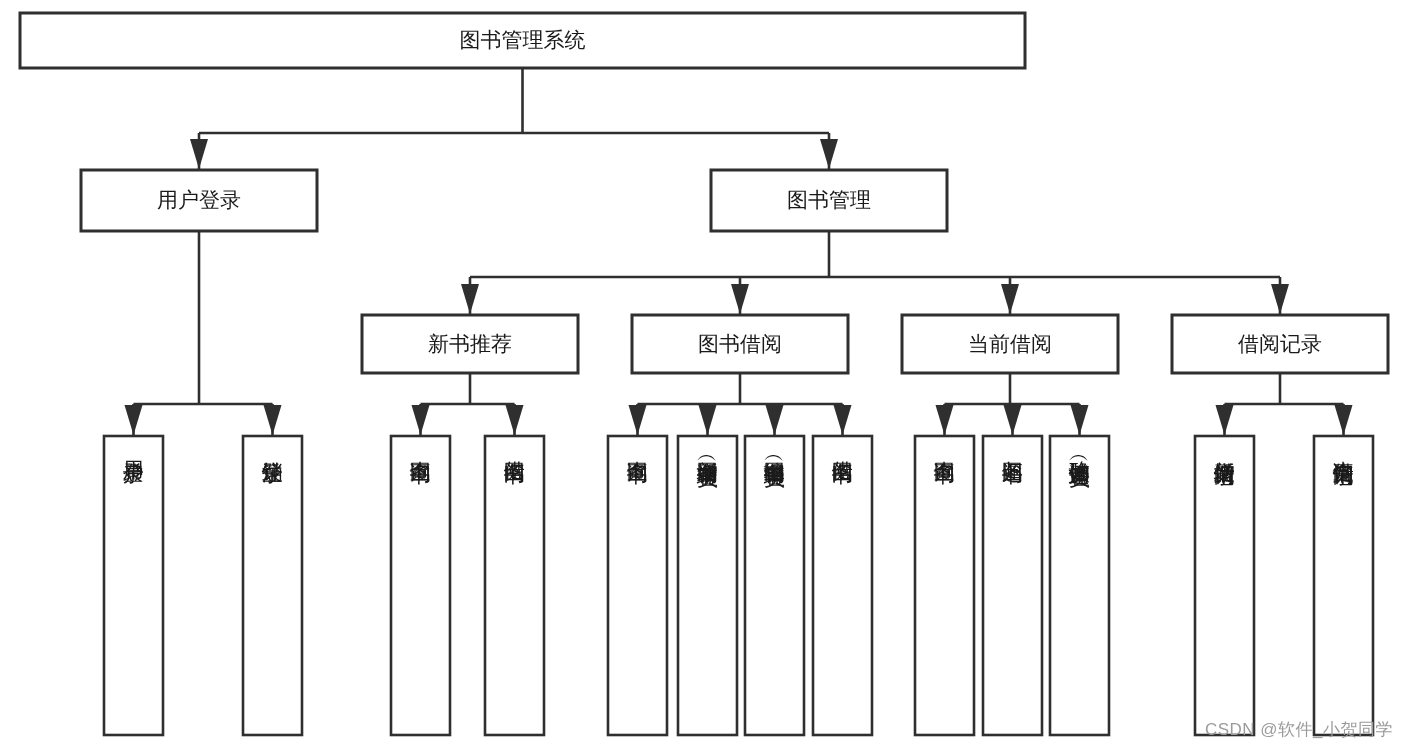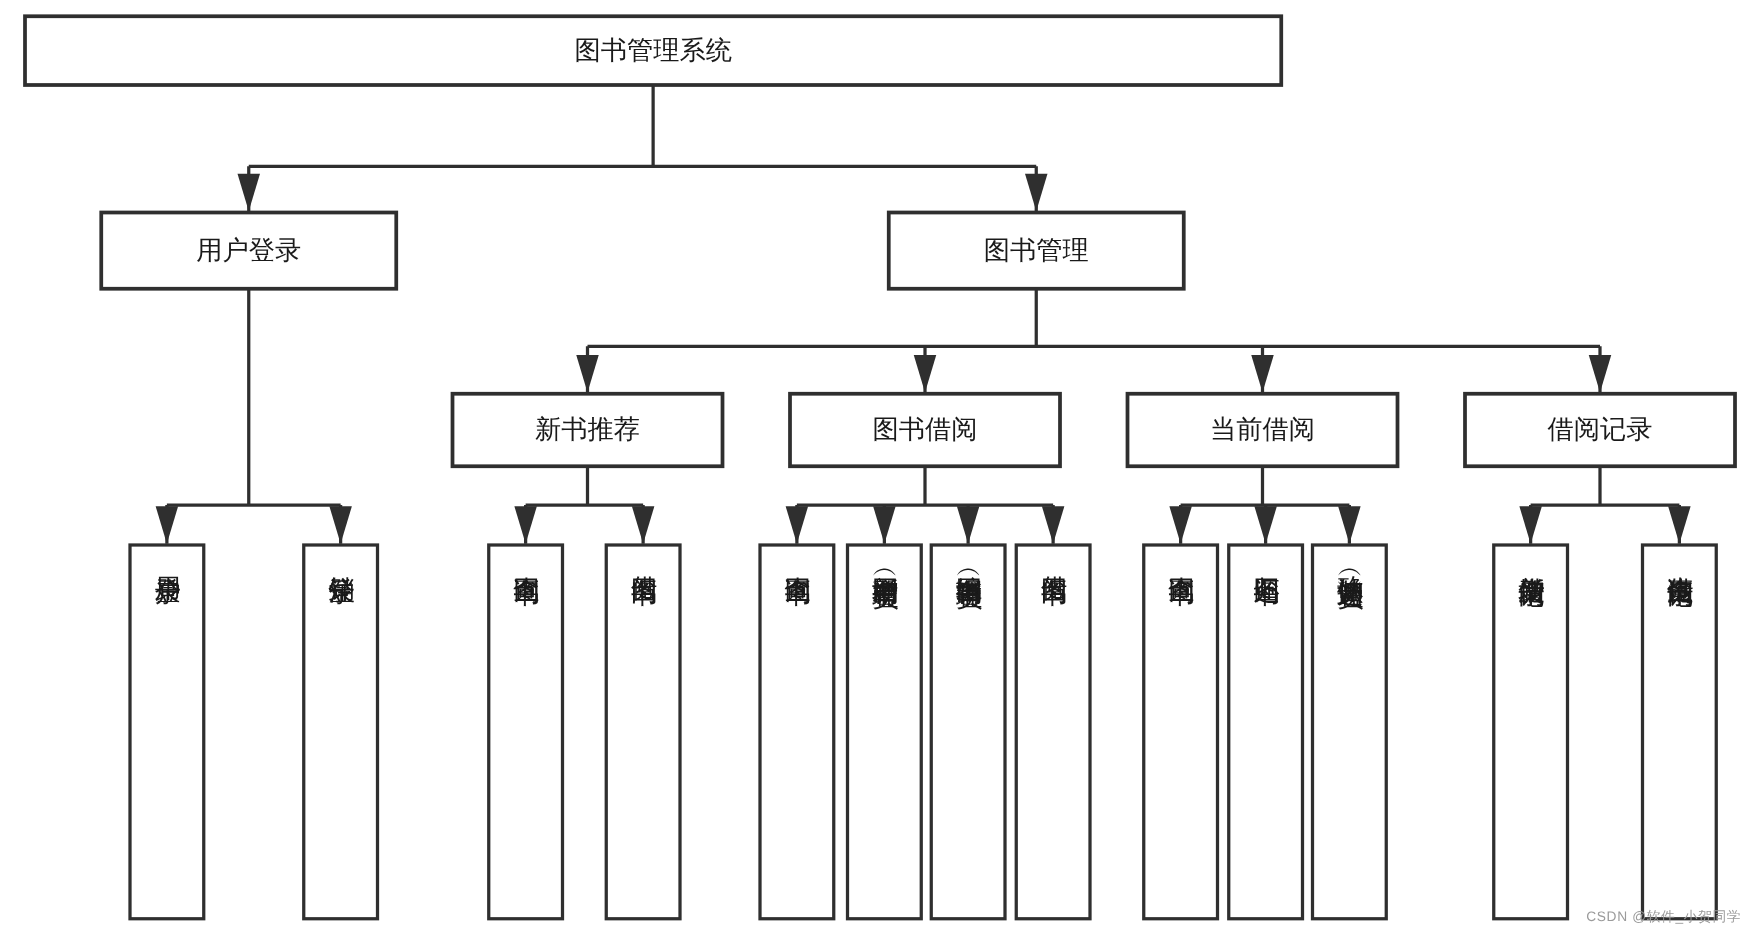--- a/index.html
+++ b/index.html
@@ -72,21 +72,21 @@
     text-orientation: upright;
     line-height: 1.12;
     letter-spacing: 1px;
     white-space: nowrap;
   }
   .watermark {
     position: absolute;
     right: 12px;
     bottom: 6px;
     font-family: "Liberation Sans", "DejaVu Sans", sans-serif;
-    font-size: 11px;
+    font-size: 17px;
     color: #9b9b9b;
     letter-spacing: 0.5px;
     user-select: none;
   }
 </style>
 </head>
 <body>
 
 <div id="diagram-root">
 

